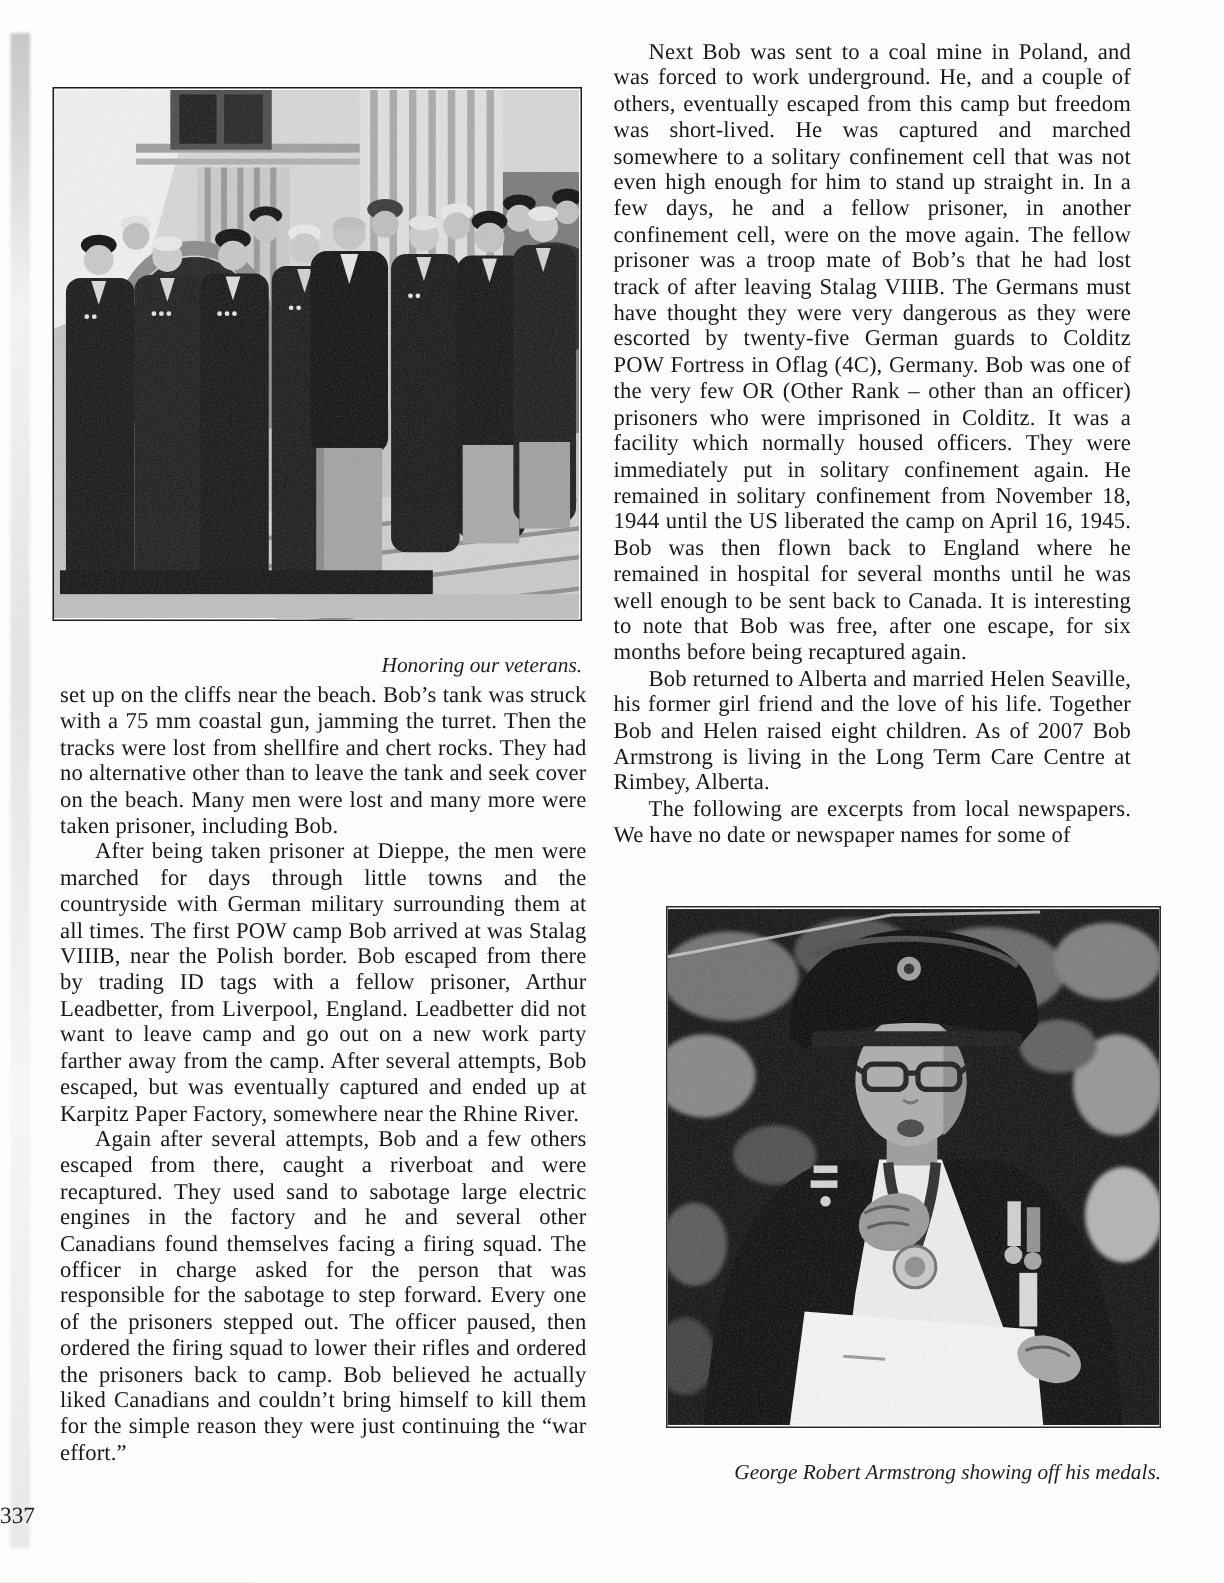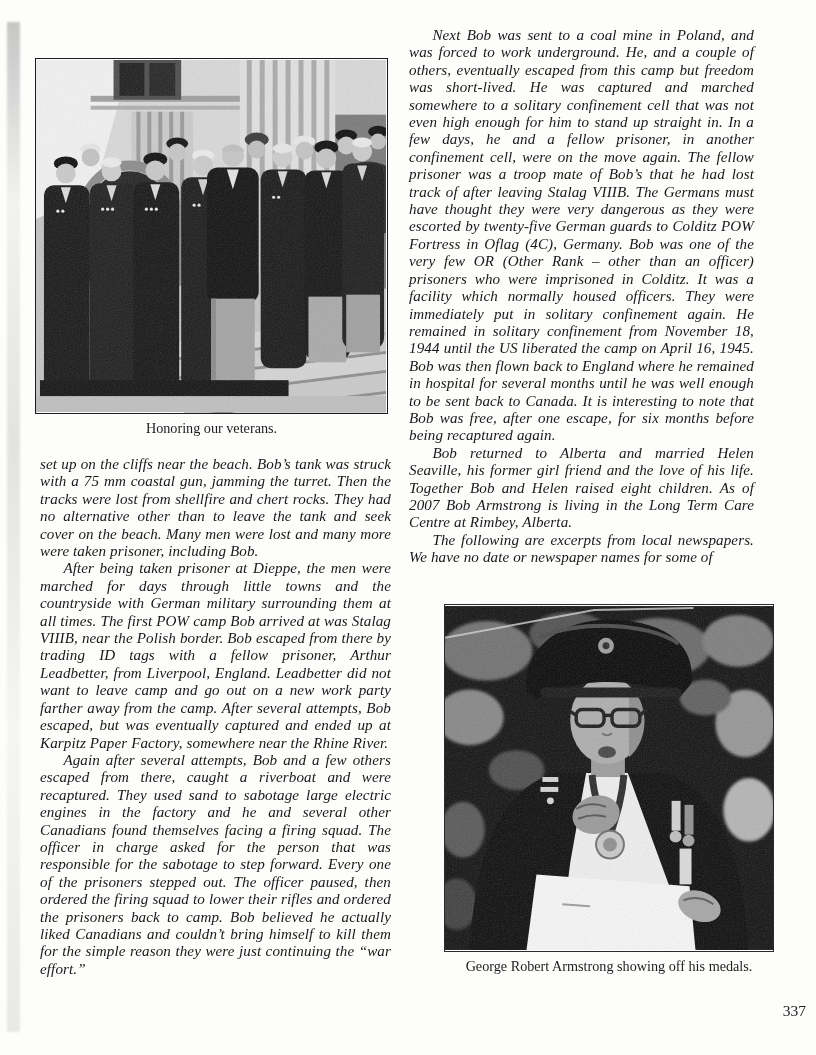--- a/index.html
+++ b/index.html
@@ -23,40 +23,41 @@
       rgba(140,140,140,.18) 100%);
     filter:blur(1.2px);
   }
   .textcol{
     position:absolute;
     font-size:15.1px;
     line-height:17.4px;
     text-align:justify;
     letter-spacing:.1px;
   }
-  .textcol p{margin:0;text-indent:1.55em;font-style:italic;}
+  .textcol p{margin:0;text-indent:1.55em;}
   .textcol p.noindent{text-indent:0;}
   #left-text{left:40px;top:456px;width:351px;}
   #right-text{left:409px;top:27px;width:345px;}
   figure{margin:0;padding:0;position:absolute;}
   #figure-veterans{left:35px;top:58px;width:353px;}
   #figure-armstrong{left:428px;top:604px;width:330px;padding-left:16px;}
   .photo{line-height:0;}
   .photo svg{filter:grayscale(1) contrast(1.03);}
   #figure-veterans .photo{border:1.5px solid #1c1c1c;}
   #figure-armstrong .photo{border:1px solid #2a2a2a;}
   figcaption{
+    font-style:italic;
     font-size:14.2px;
-    text-align:center;
-    margin-top:6px;
+    text-align:right;
+    margin-top:22px;
     color:#1d1d1d;
   }
   .page-number{
     position:absolute;left:0;right:10px;top:1002px;
-    text-align:right;
+    text-align:left;
     font-size:15.5px;color:#222;
   }
 </style>
 </head>
 <body>
 
 <div class="page">
 
   <div class="scan-edge"></div>
 

